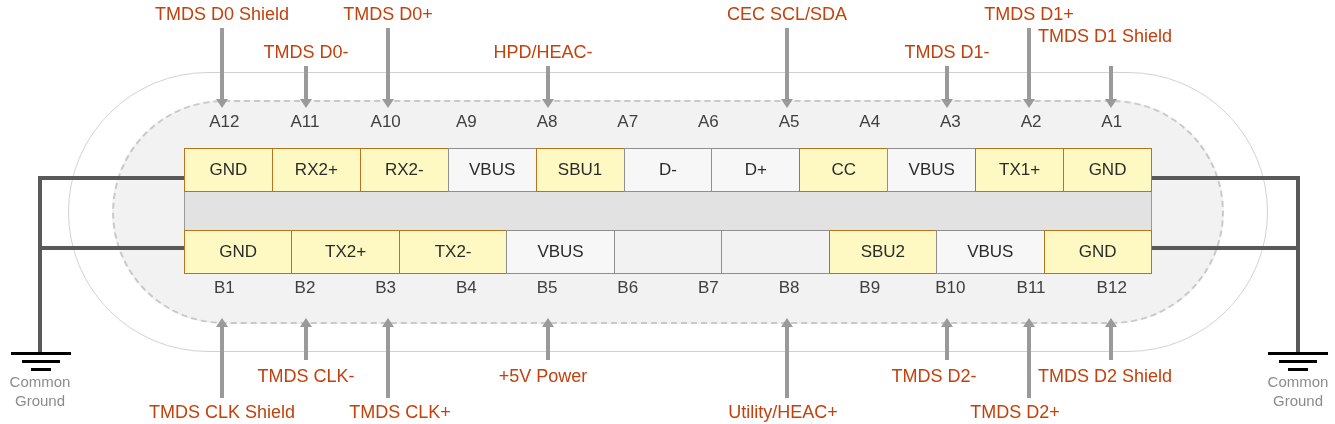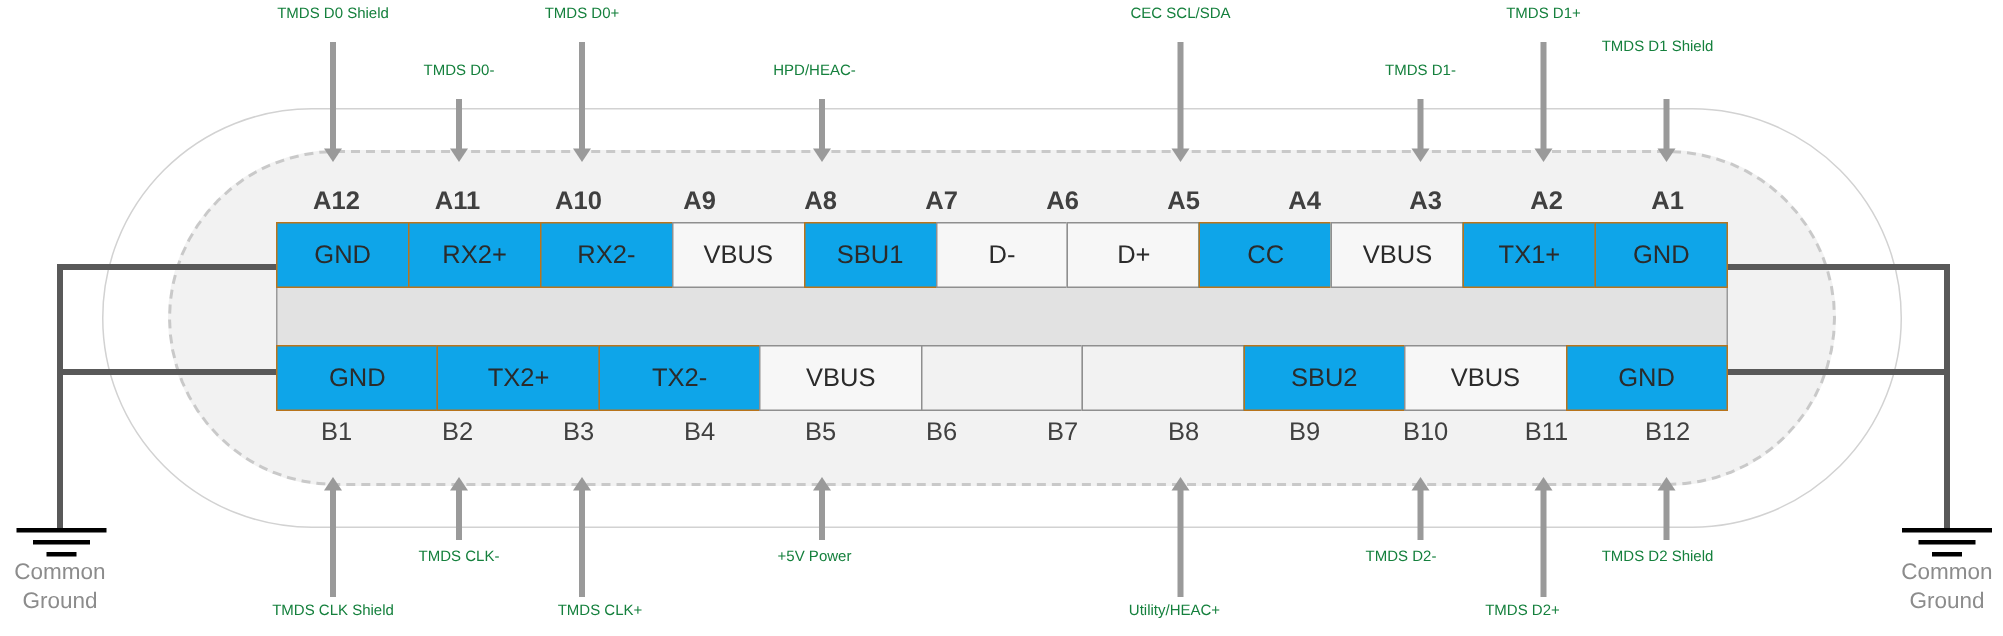--- a/index.html
+++ b/index.html
@@ -92,41 +92,41 @@
     border: 1px solid #8f8f8f;
     margin-left: -1px;
     display: flex;
     align-items: center;
     justify-content: center;
     font-size: 17px;
     color: #2b2b2b;
     box-sizing: border-box;
   }
   .cell:first-child { margin-left: 0; }
-  .cell.orange { background: #0ea5e9; border-color: #b9741b; }
+  .cell.orange { background: #fef9c3; border-color: #b9741b; }
   .cell.plain  { background: #f7f7f7; }
   .cell.empty  { background: #f2f2f2; }
   .cell.smallcaps { font-variant: small-caps; letter-spacing: .3px; }
 
   .midbar {
     height: 38px;
     background: #e2e2e2;
     border-left: 1px solid #9a9a9a;
     border-right: 1px solid #9a9a9a;
     box-sizing: border-box;
   }
 
   
   .idx-row {
     position: absolute;
     left: 184px;
     width: 968px;
     display: flex;
   }
-  .idx-row.top { top: 124px; font-weight: bold; }
+  .idx-row.top { top: 112px; }
   .idx-row.bot { top: 278px; }
   .idx {
     flex: 1 1 0;
     text-align: center;
     font-size: 17px;
     color: #404040;
   }
 
   
   .arrow {
@@ -148,22 +148,22 @@
     border-top: 9px solid #9a9a9a;
   }
   .arrow.up::after {
     top: -8px;
     border-bottom: 9px solid #9a9a9a;
   }
 
   
   .ann {
     position: absolute;
-    font-size: 10px;
-    color: #15803d;
+    font-size: 18px;
+    color: #c2410c;
     white-space: nowrap;
     transform: translateX(-50%);
   }
 </style>
 </head>
 <body>
 
 <div id="diagram">
 
   <div class="shell-outer"></div>

